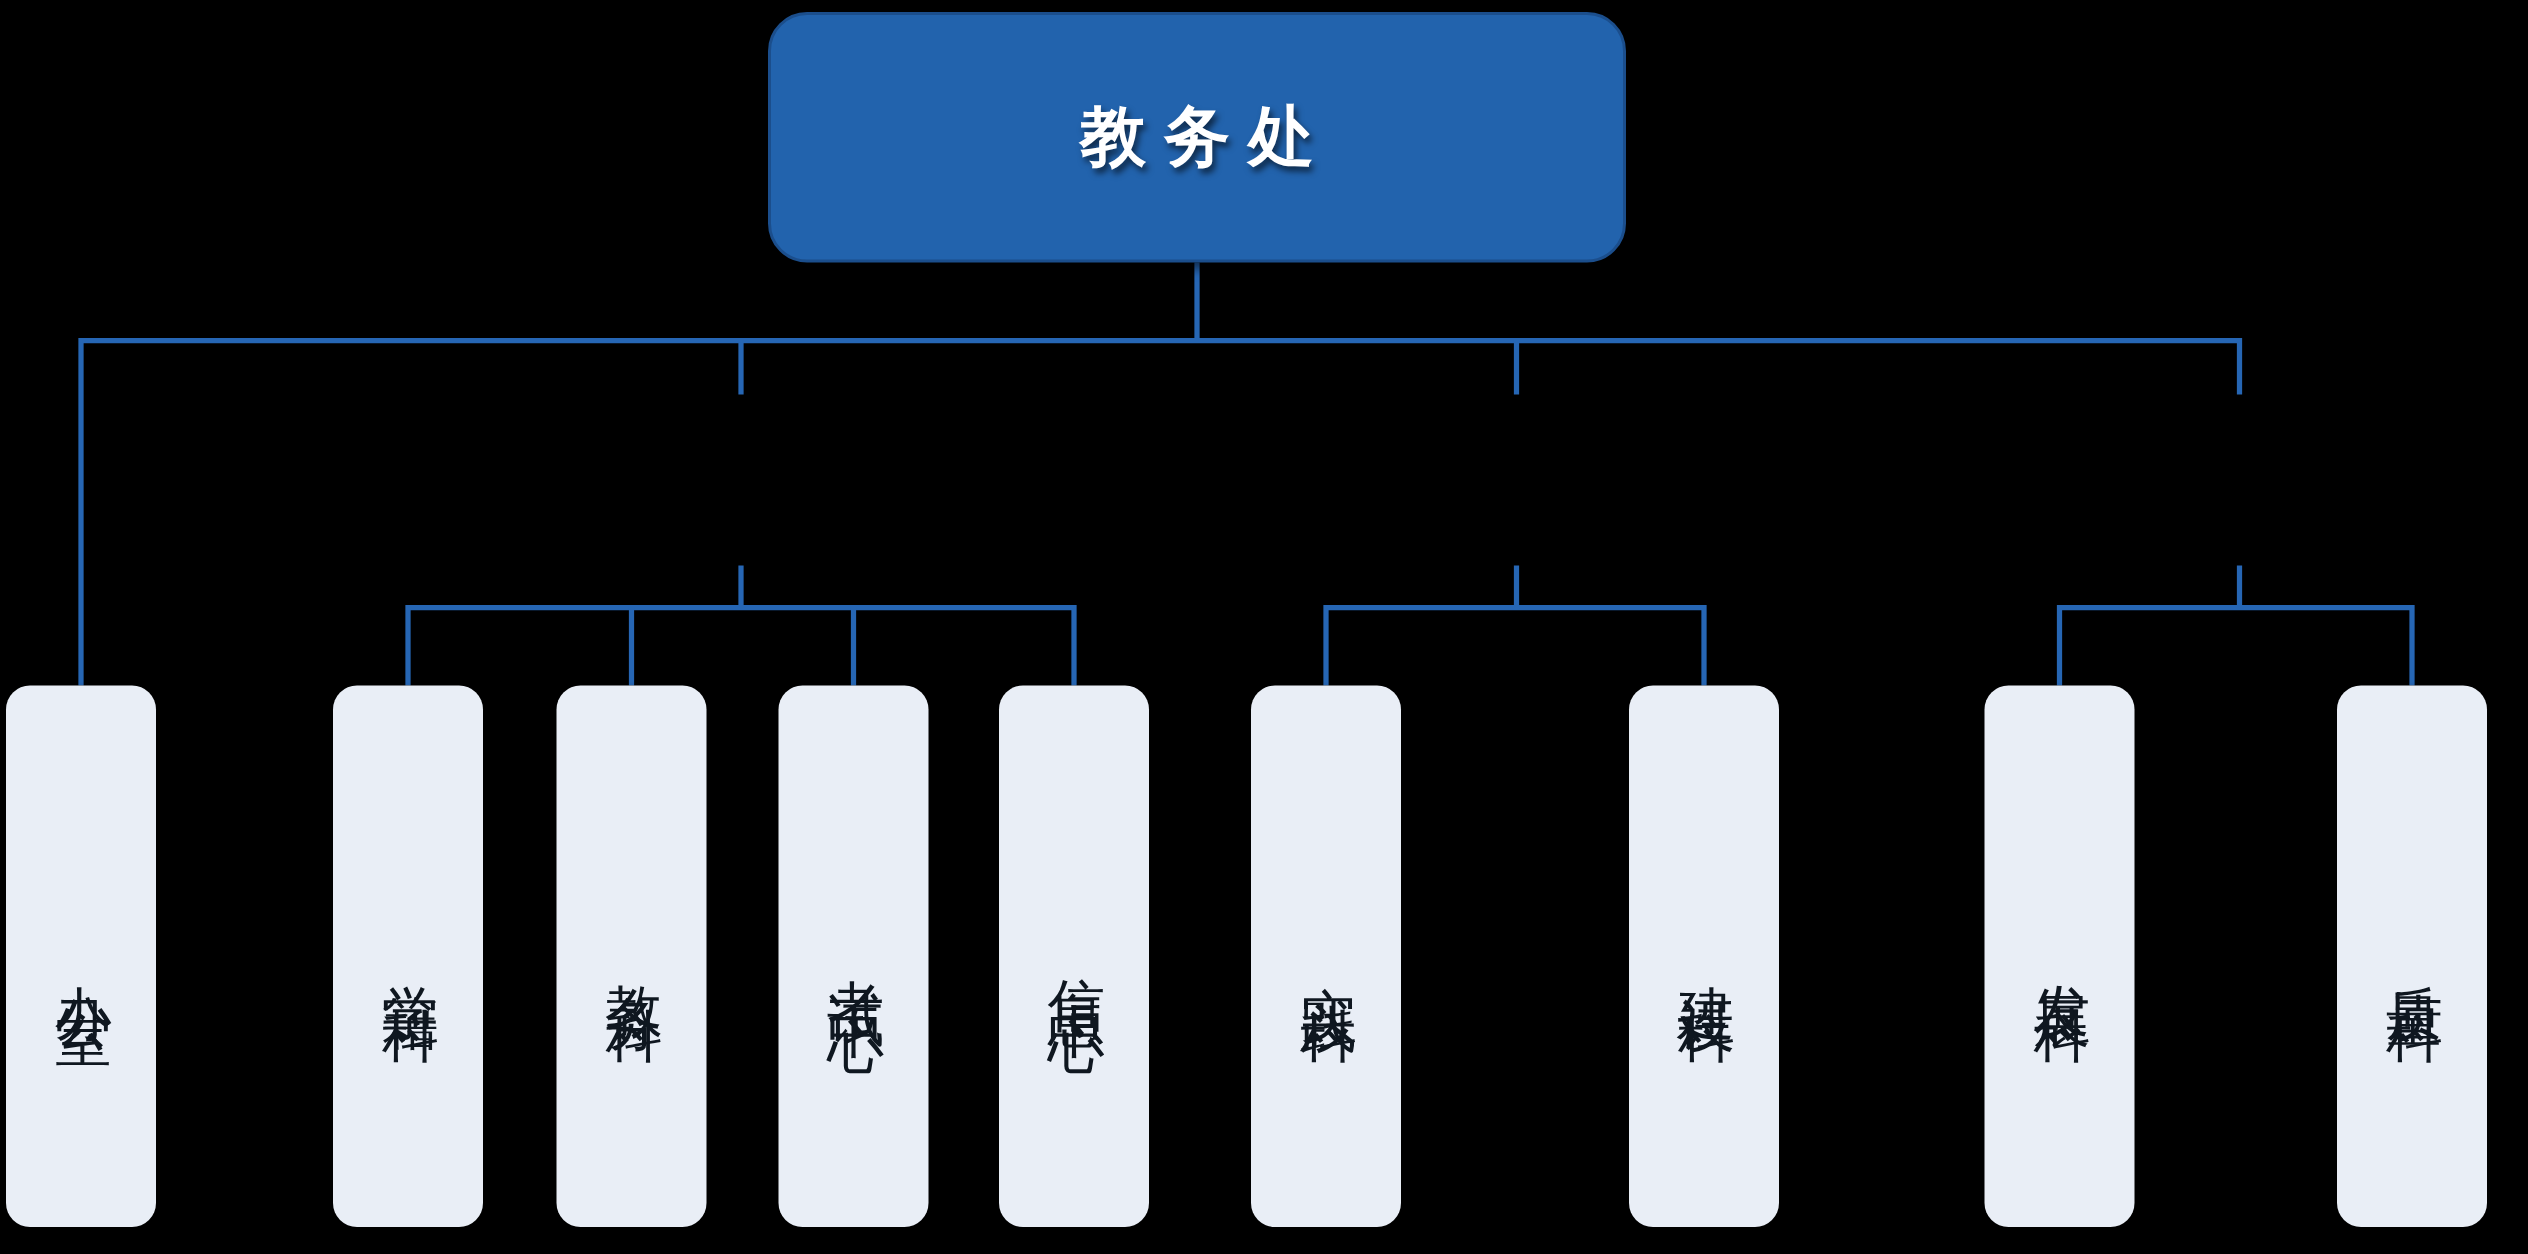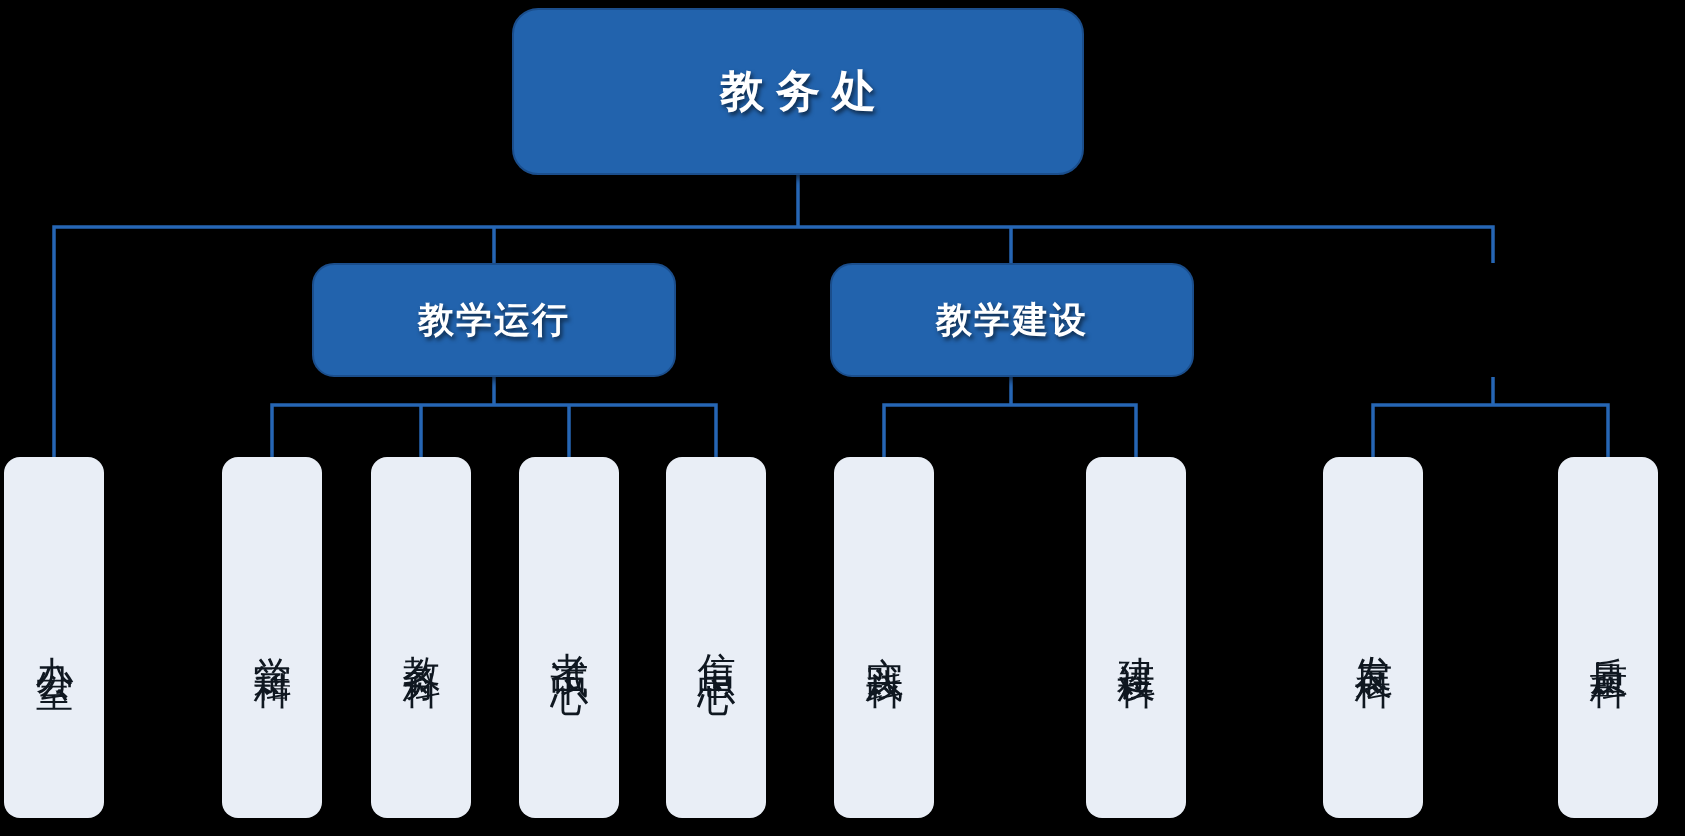--- a/index.html
+++ b/index.html
@@ -106,26 +106,20 @@
     <path d="M 884 457 V 405 H 1136 V 457"></path>
 
     <path d="M 1493 377 V 405"></path>
     <path d="M 1373 457 V 405 H 1608 V 457"></path>
   </svg>
 
   <div class="node blue root">
     <span>教务处</span>
   </div>
 
-  <div class="node blue mid m1">
-    <span>教学运行</span>
-  </div>
-  <div class="node blue mid m2">
-    <span>教学建设</span>
-  </div>
 
   <div class="node leaf l1">
     <span class="leaf-label">办公室</span>
   </div>
   <div class="node leaf l2">
     <span class="leaf-label">学籍科</span>
   </div>
   <div class="node leaf l3">
     <span class="leaf-label">教务科</span>
   </div>

